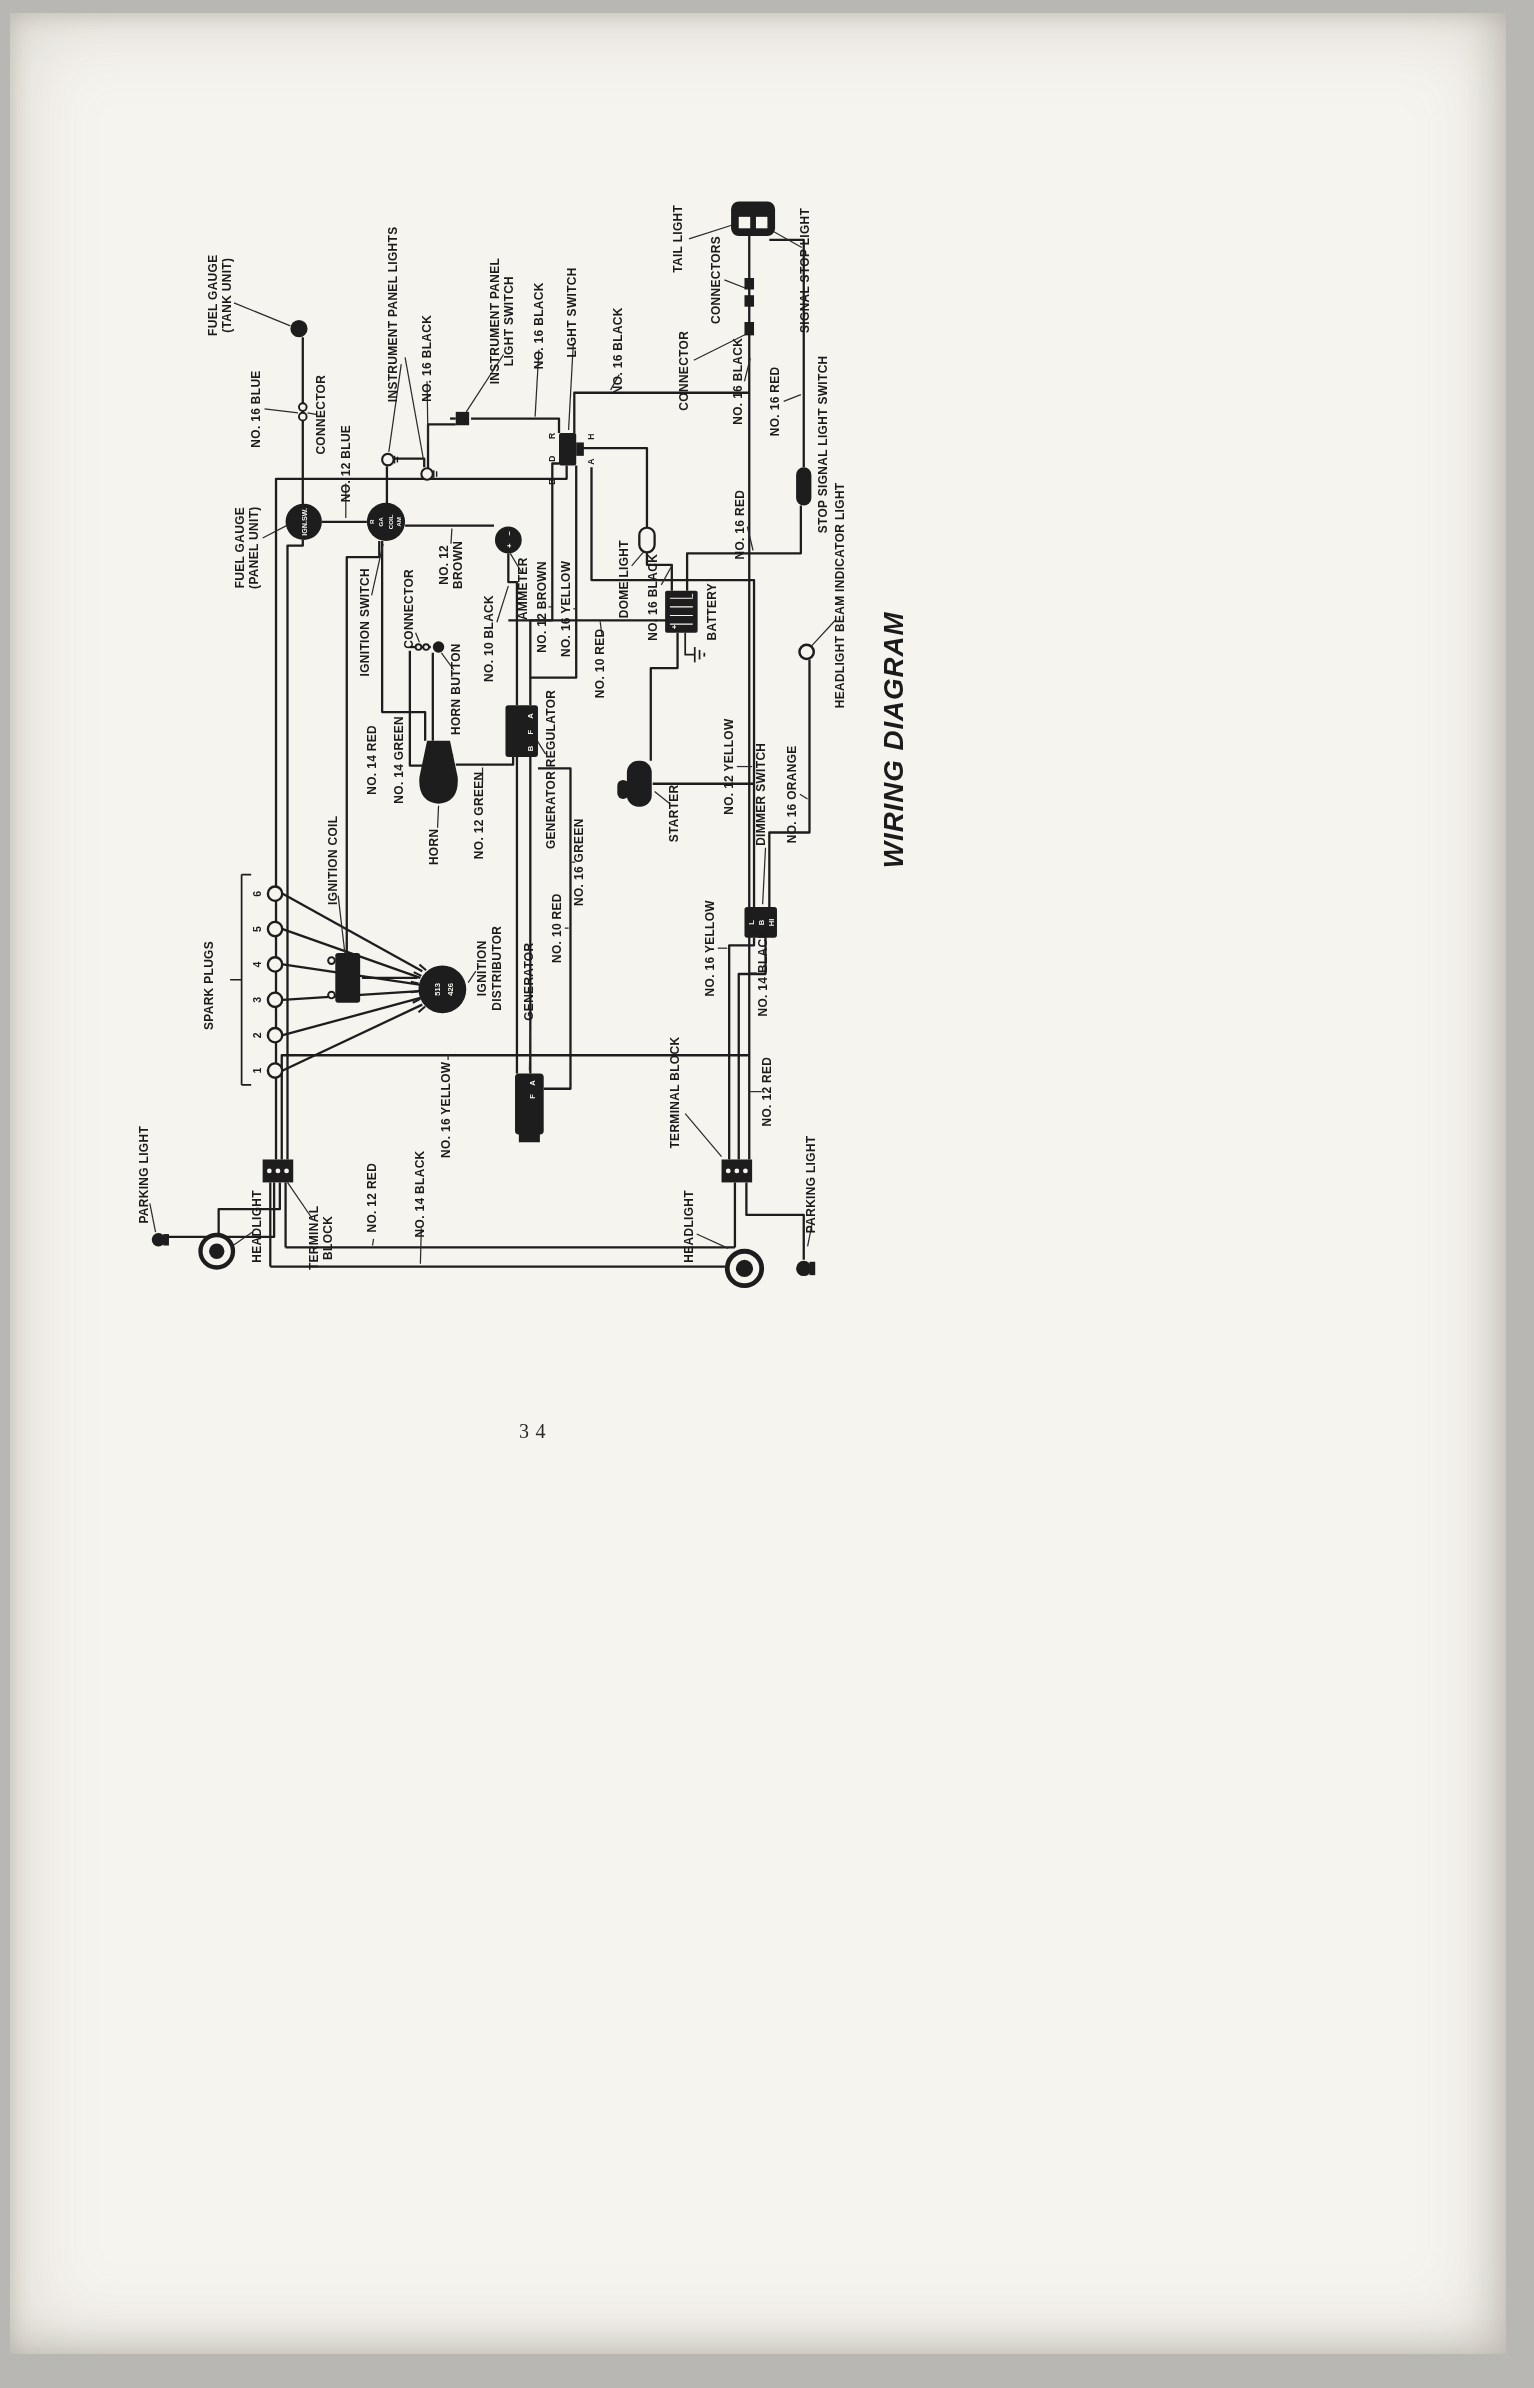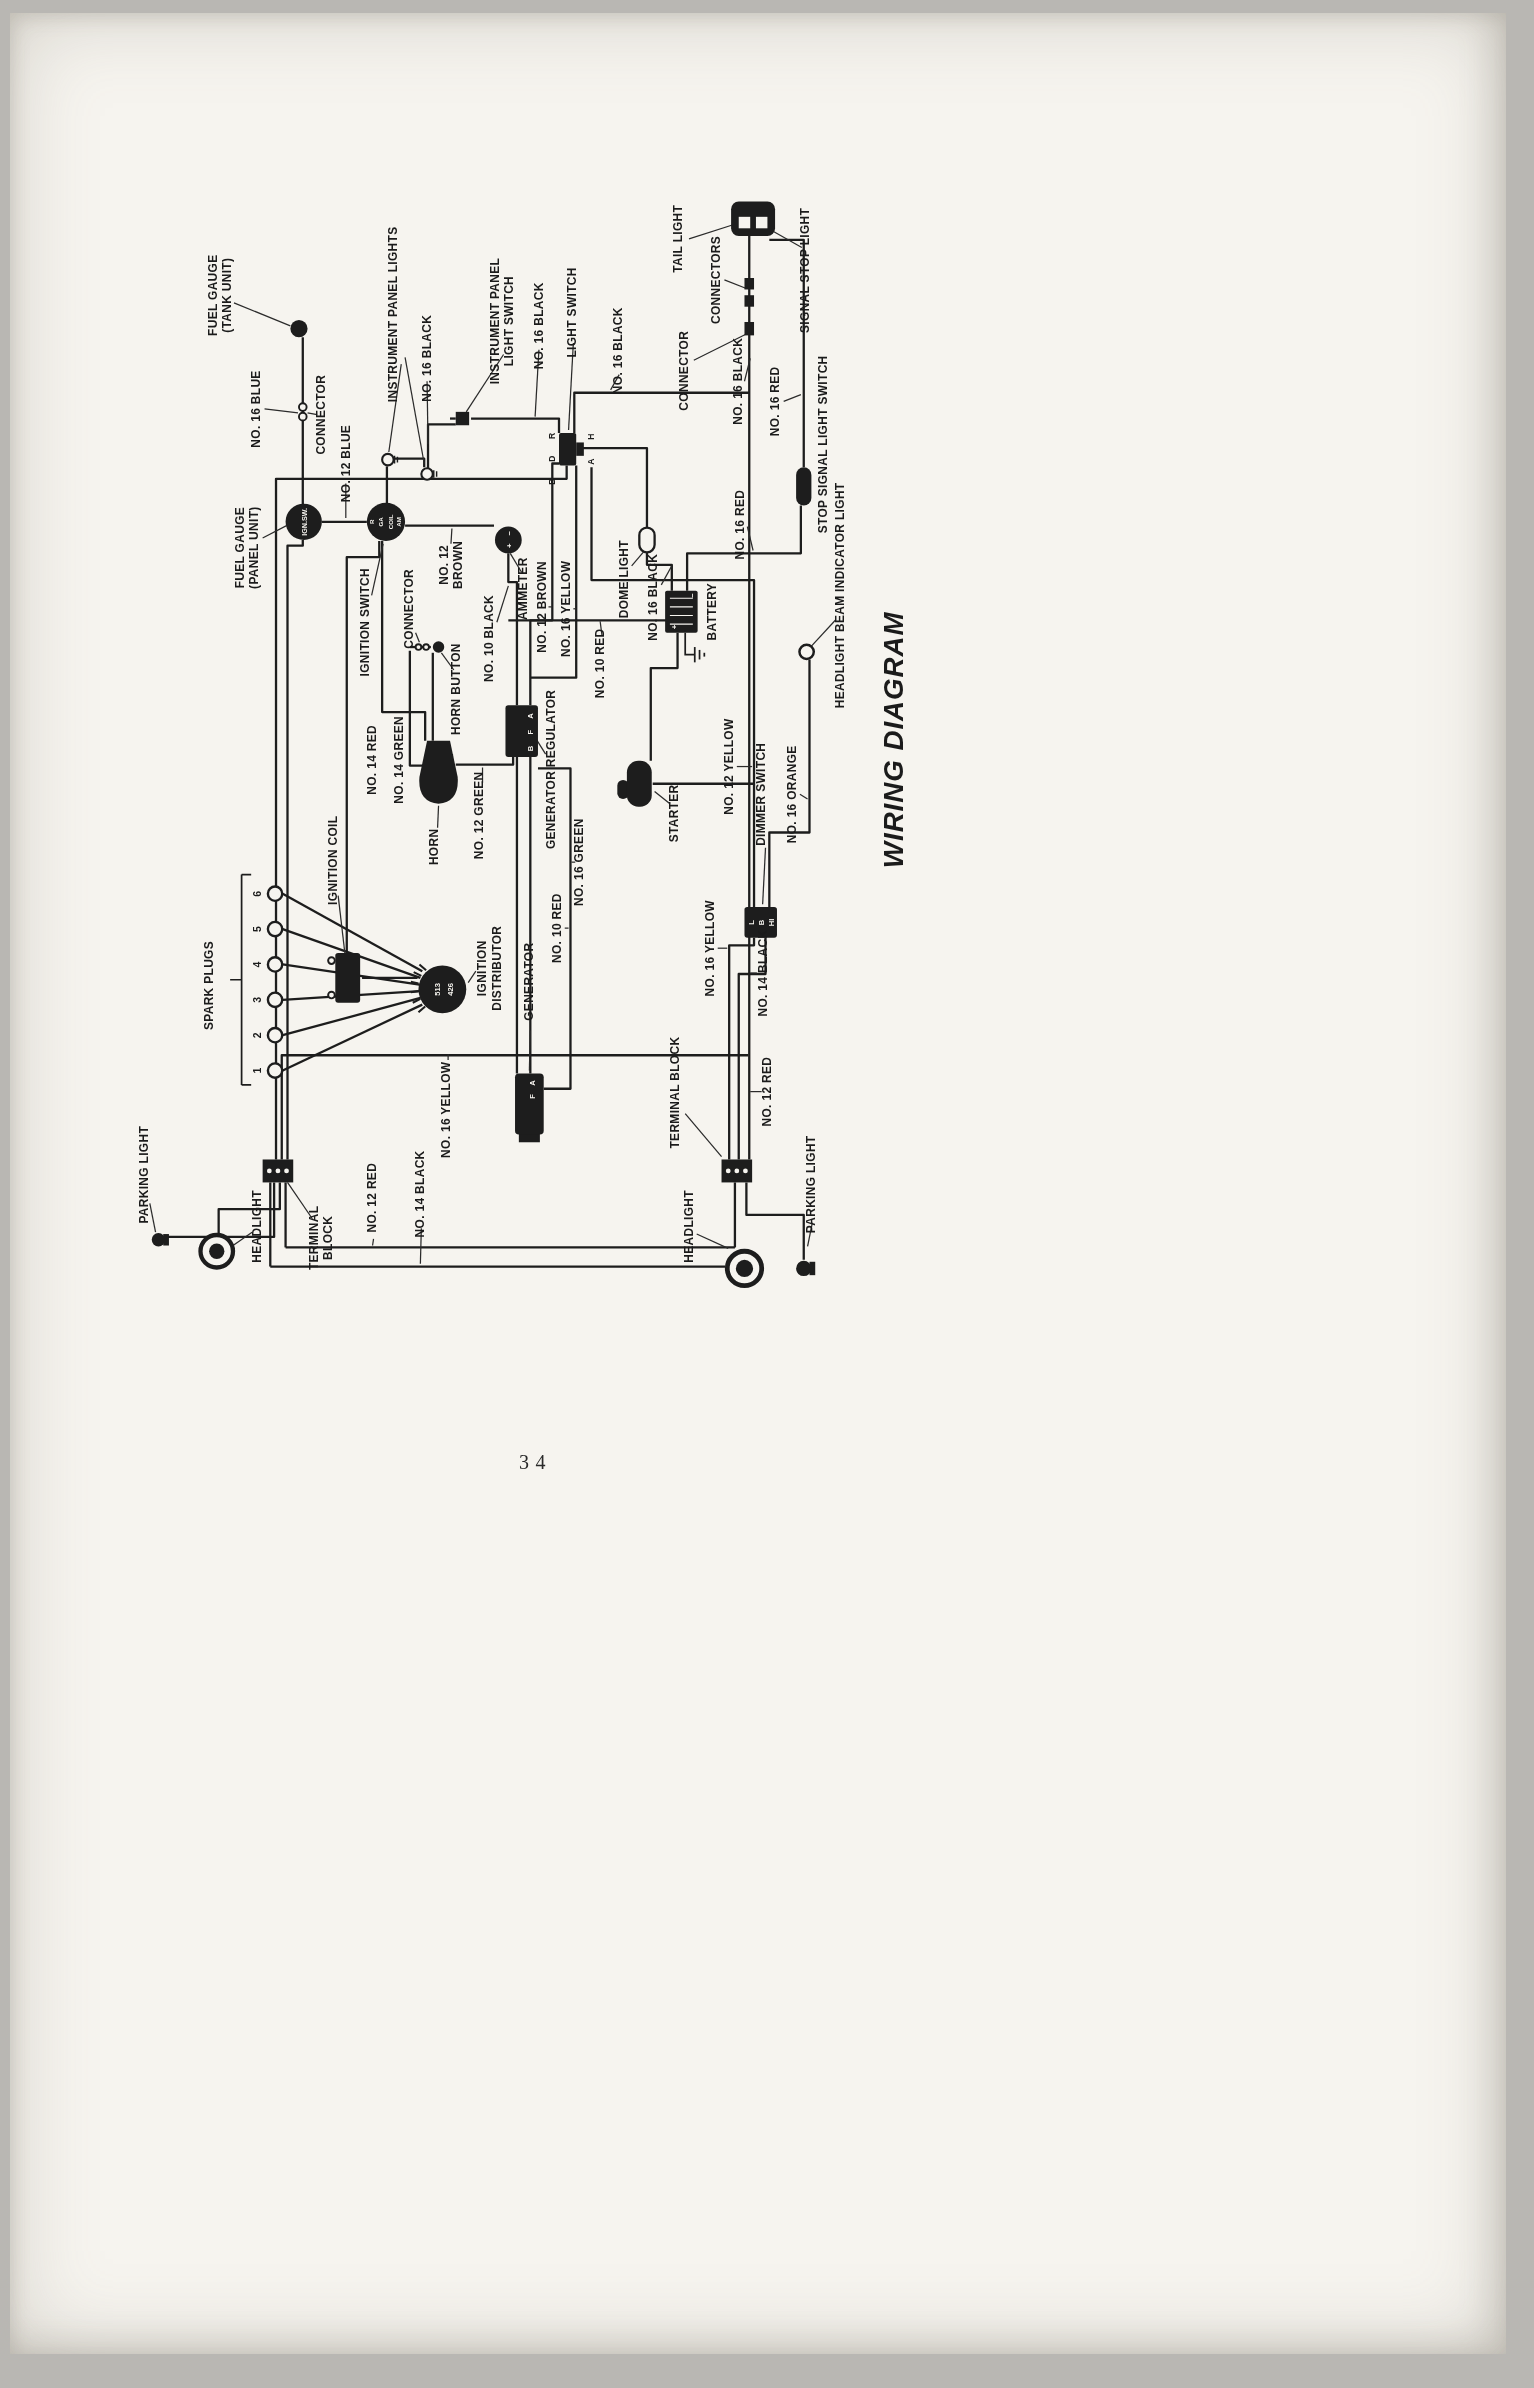--- a/index.html
+++ b/index.html
@@ -13,21 +13,21 @@
   .leader path{stroke:#2b2b2b;stroke-width:1.3;fill:none;}
   text{fill:#1b1b1b;}
   .lbl{font:700 12.5px "Liberation Sans",sans-serif;letter-spacing:.35px;}
   .term{font:700 9px "Liberation Sans",sans-serif;}
   .wterm{font:700 8px "Liberation Sans",sans-serif;fill:#f6f4ef;}
   .tiny{font:700 7.5px "Liberation Sans",sans-serif;fill:#f6f4ef;}
   .vtiny{font:700 6.5px "Liberation Sans",sans-serif;fill:#f6f4ef;}
   .num{font:700 11px "Liberation Sans",sans-serif;}
   .title{font:italic 900 29px "Liberation Sans",sans-serif;letter-spacing:1px;}
   .page-number{position:absolute;left:478px;top:1407px;width:96px;text-align:center;
-               font:400 20px "Liberation Serif",serif;letter-spacing:6.7px;color:#2a2a2a;margin-top:31px;}
+               font:400 20px "Liberation Serif",serif;letter-spacing:6.7px;color:#2a2a2a;}
 </style>
 </head>
 <body>
 
 <div class="scan">
   <div class="page">
 
     <div class="canvas">
       <svg viewBox="0 0 1160 820">
 

